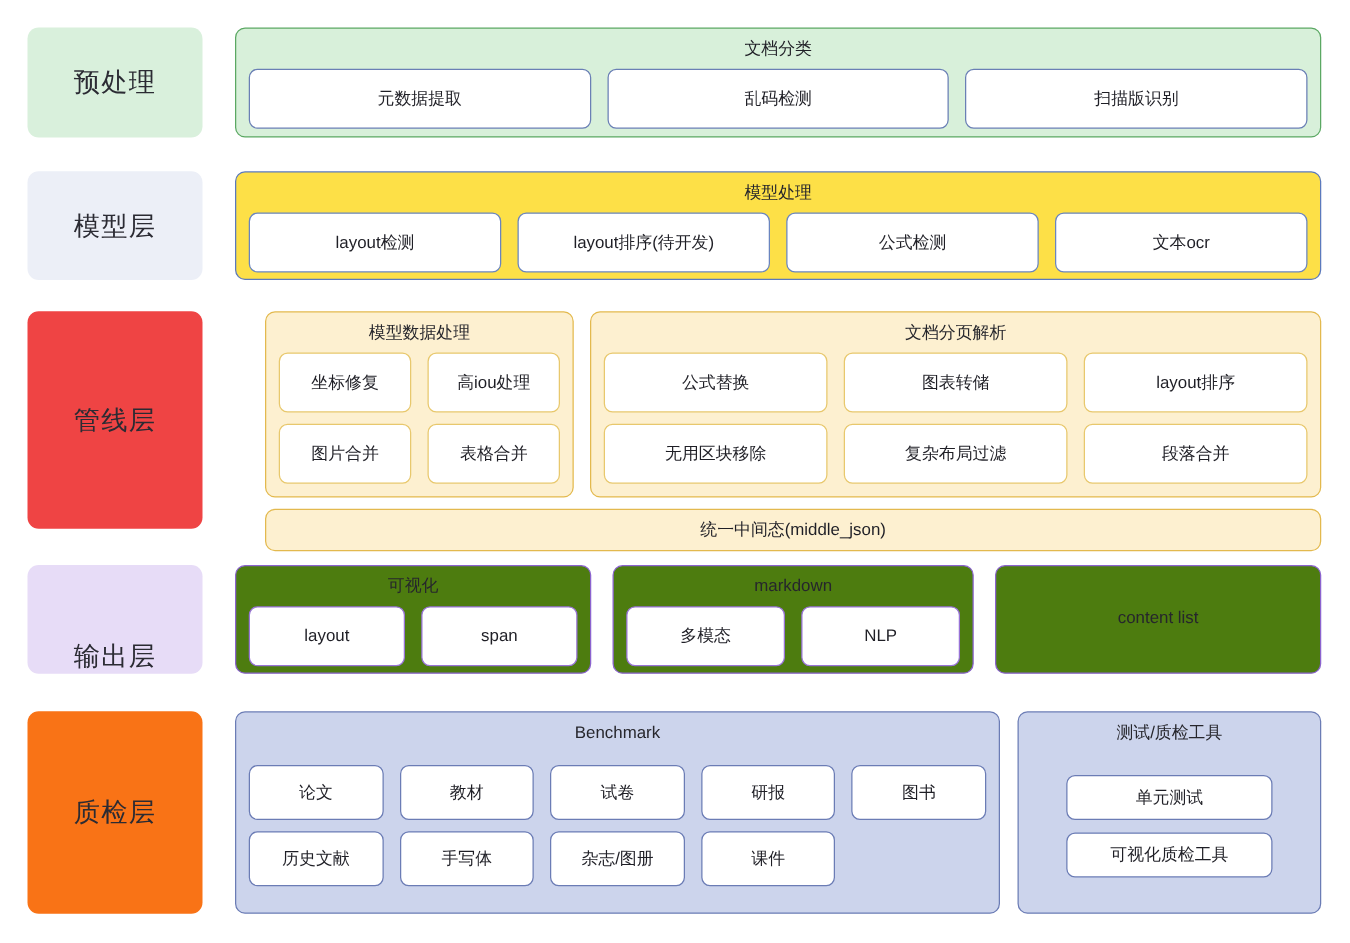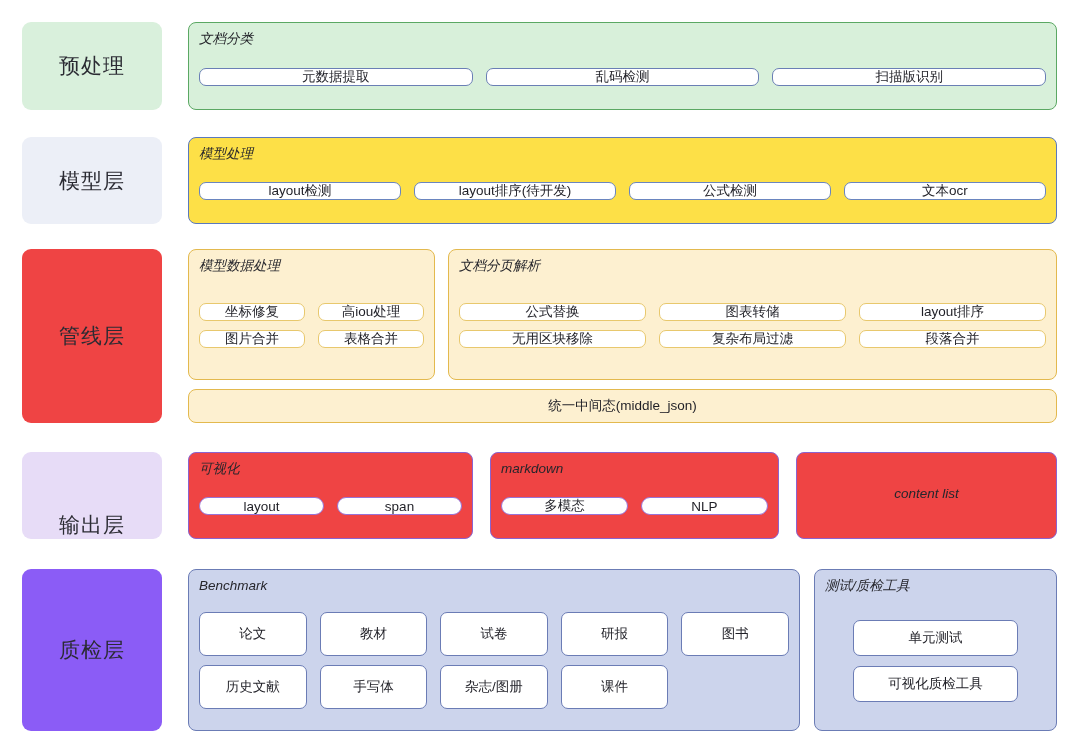--- a/index.html
+++ b/index.html
@@ -40,39 +40,39 @@
     align-items: center;
     justify-content: center;
     font-size: 21px;
     color: #2b2b33;
     letter-spacing: 1px;
   }
   .side-pre   { background: #d9f0dc; }
   .side-model { background: #eceff7; }
   .side-pipe  { background: #ef4444; }
   .side-out   { background: #e7dcf7; align-items: flex-end; }
-  .side-qc    { background: #8b5cf6; text-align: right; }
+  .side-qc    { background: #f97316; text-align: right; }
 
   
   .panel {
     flex: 1 1 auto;
     border-radius: 8px;
     border: 1.6px solid #999;
     padding: 8px 10px 10px;
     display: flex;
     flex-direction: column;
     min-width: 0;
   }
   .panel-title {
+    text-align: center;
     font-size: 13.5px;
     color: #26262c;
     line-height: 1.25;
     margin-bottom: 7px;
     white-space: nowrap;
-    font-style: italic;
   }
   .panel-body {
     flex: 1 1 auto;
     display: flex;
     gap: 13px;
     align-items: center;
     min-width: 0;
   }
   .panel-grid {
     flex: 1 1 auto;
@@ -80,21 +80,21 @@
     gap: 9px 13px;
     align-content: center;
     min-width: 0;
   }
 
   
   .chip {
     background: #ffffff;
     border-radius: 7px;
     border: 1.5px solid #6a7fb5;
-    height: 18px;
+    height: 48px;
     display: flex;
     align-items: center;
     justify-content: center;
     font-size: 13.5px;
     color: #1f1f26;
     white-space: nowrap;
     min-width: 0;
     padding: 0 6px;
   }
   .chip.flex { flex: 1 1 0; }
@@ -106,34 +106,35 @@
 
   
   .t-blue { background: #fde047; border-color: #5b79bd; }
   .t-blue .chip { border-color: #6a85bf; }
 
   
   .t-amber { background: #fdf0d0; border-color: #e3b94e; }
   .t-amber .chip { border-color: #e8c86d; }
 
   
-  .t-purple { background: #ef4444; border-color: #8b63cf; }
-  .t-purple .chip { border-color: #9873d6; border-radius: 15px; }
+  .t-purple { background: #4d7c0f; border-color: #8b63cf; }
+  .t-purple .chip { border-color: #9873d6; }
 
   
   .t-peri { background: #ccd4ec; border-color: #6b7cb5; }
   .t-peri .chip { border-color: #6b7cb5; }
 
   
   .pipe-wrap {
     flex: 1 1 auto;
     display: flex;
     flex-direction: column;
     gap: 9px;
     min-width: 0;
+    margin-left: 24px;
   }
   .pipe-top {
     flex: 1 1 auto;
     display: flex;
     gap: 13px;
     min-width: 0;
   }
   .pipe-left  { flex: 0 0 247px; }
   .pipe-right { flex: 1 1 auto; }
   .bar {

